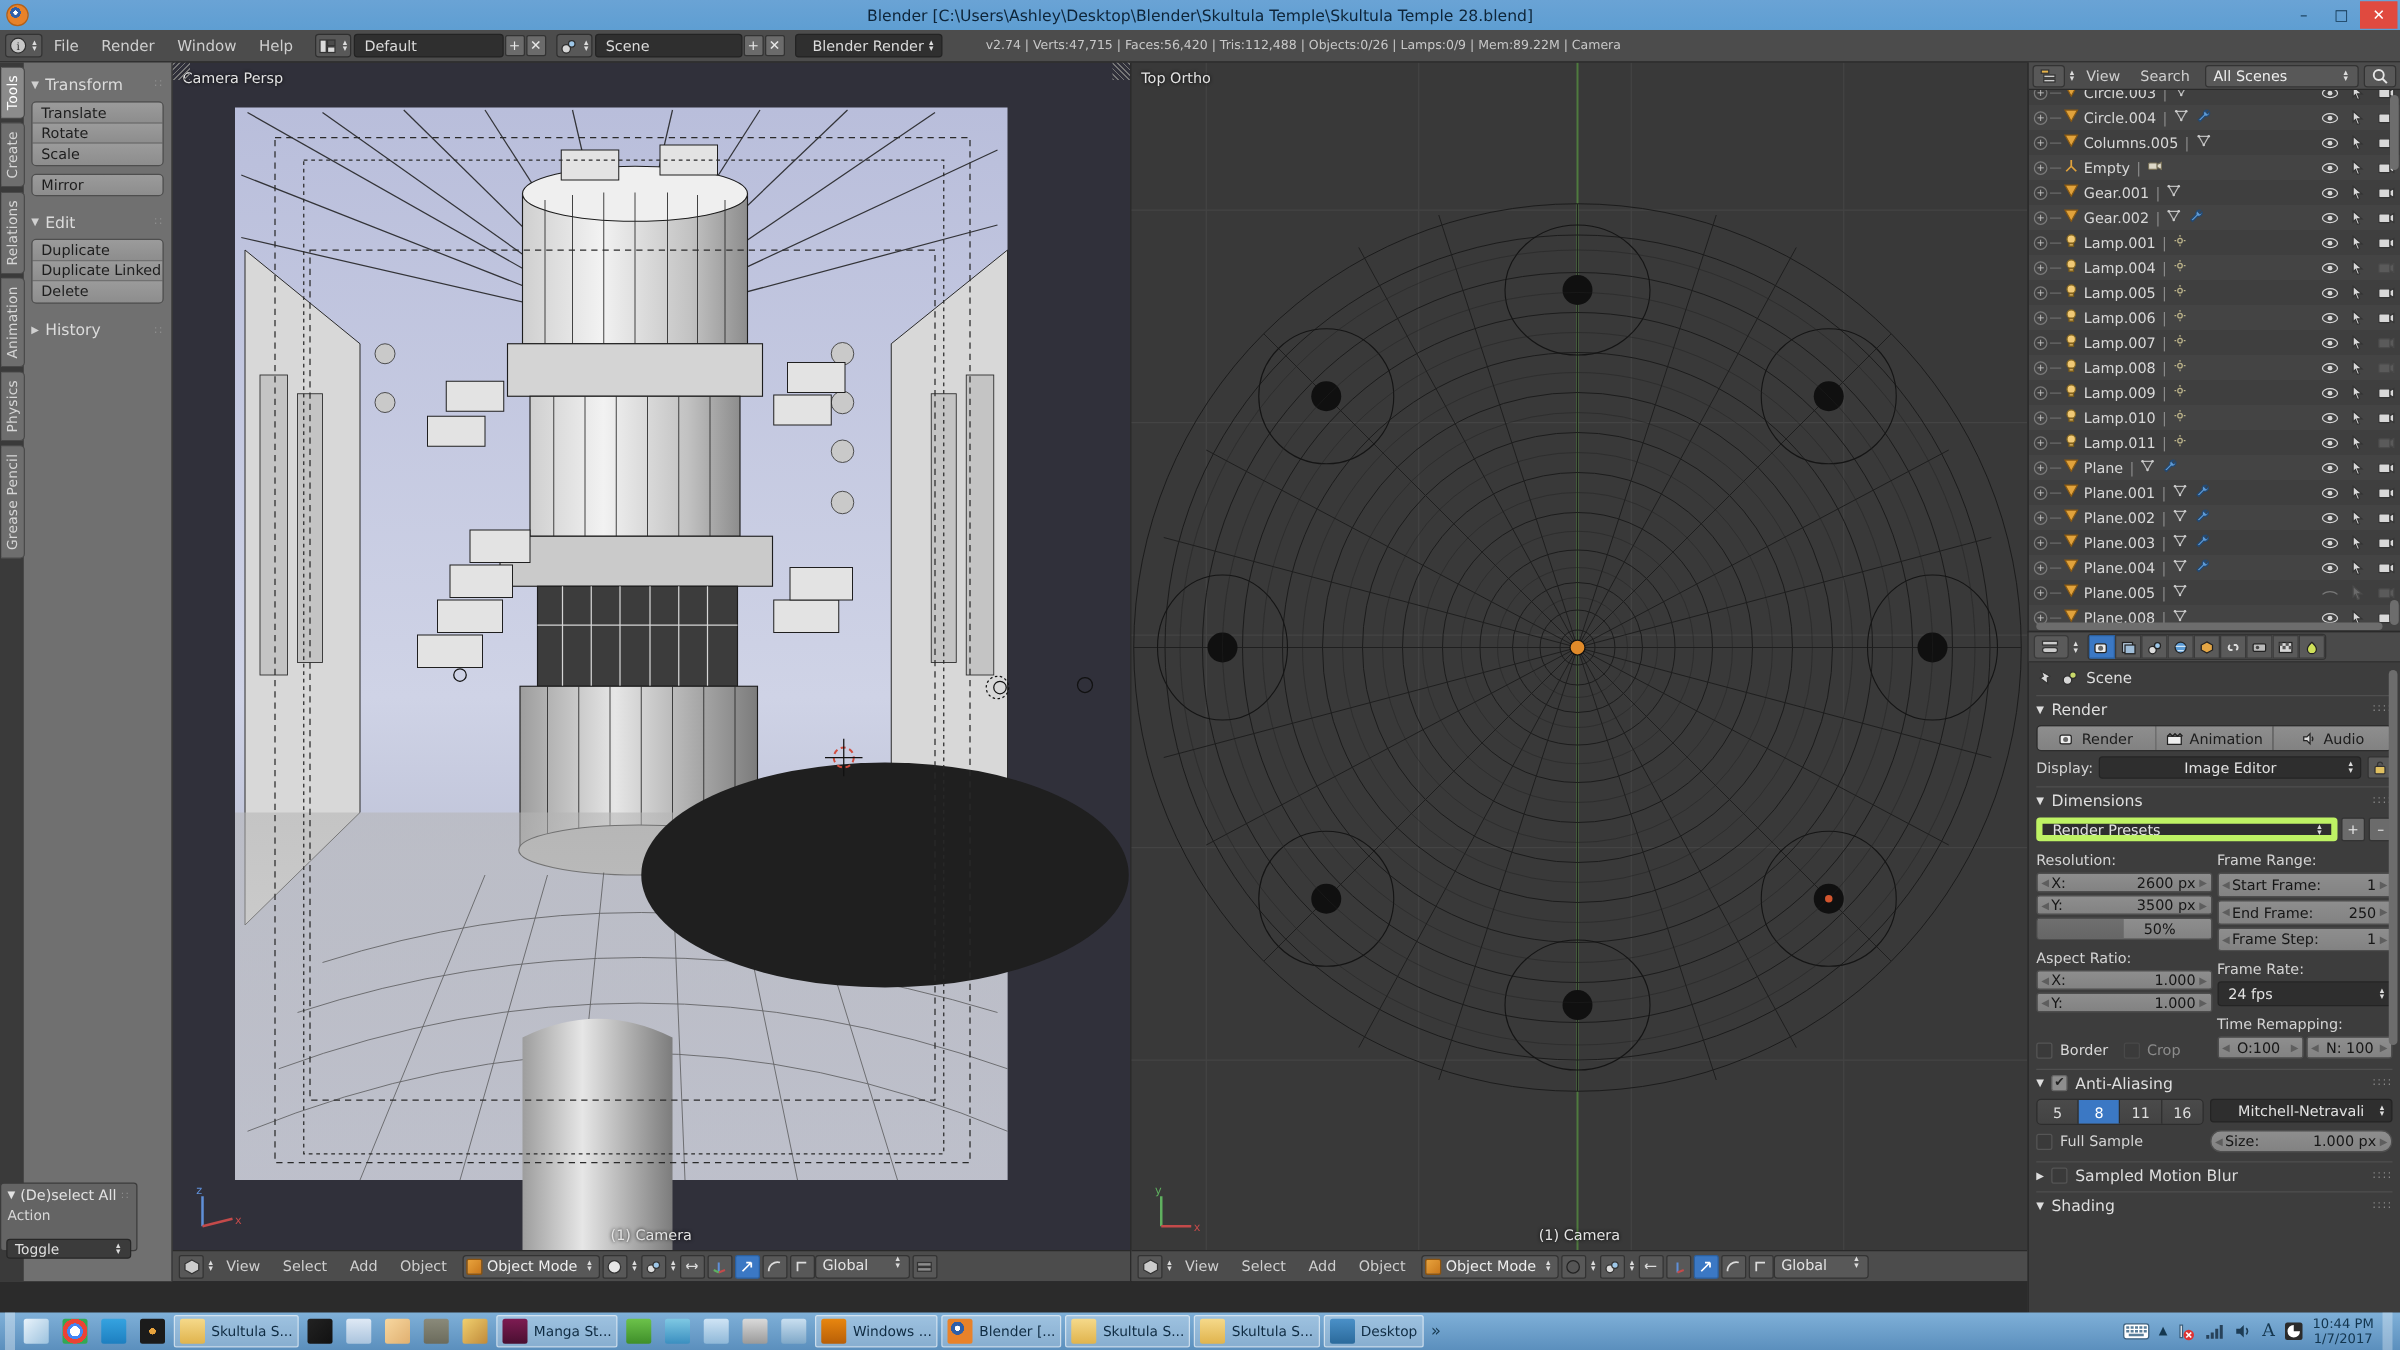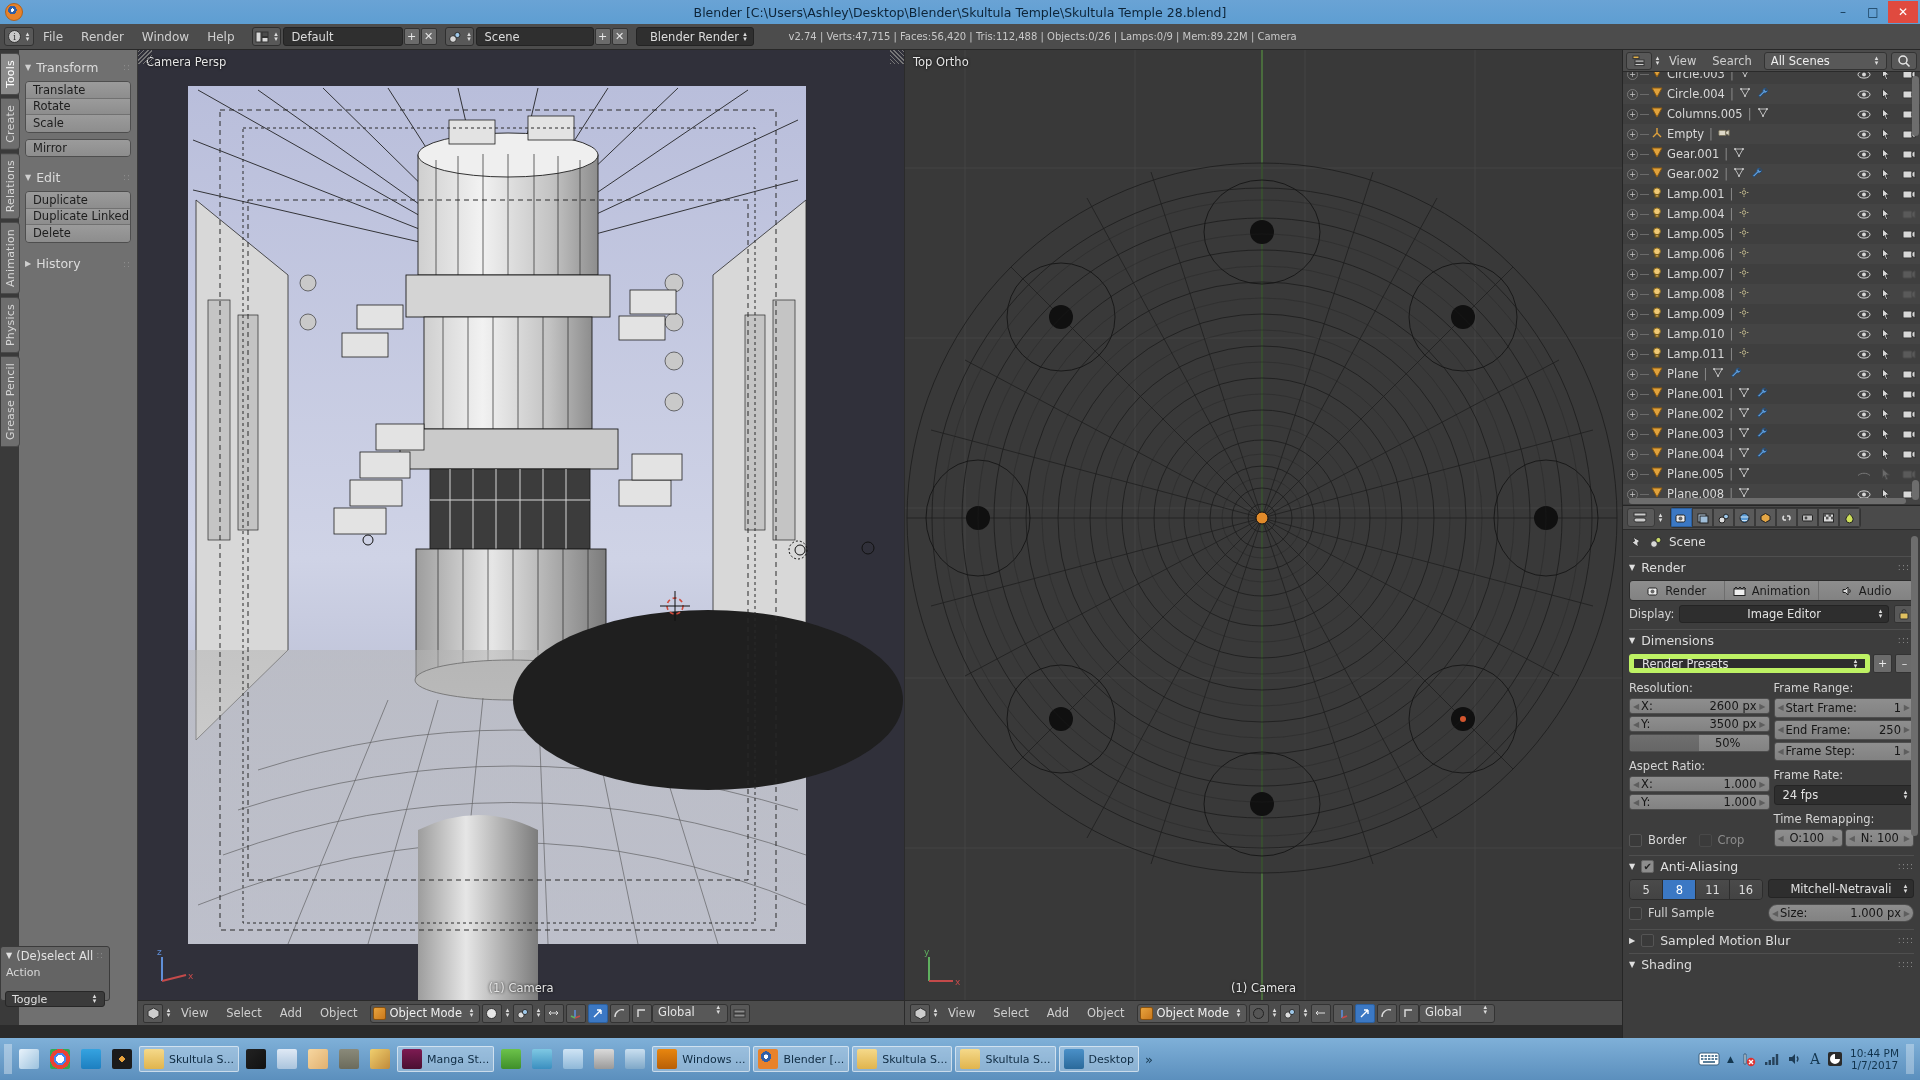--- a/index.html
+++ b/index.html
@@ -186,21 +186,21 @@
   .aa-seg{ display:flex; border:1px solid #2d2d2d; border-radius:4px; overflow:hidden; width:47%;}
   .aa-opt{ flex:1; height:19px; background:linear-gradient(#4a4a4a,#434343); color:#ddd;
     font-size:11.5px; display:flex;align-items:center;justify-content:center;
     border-right:1px solid #2d2d2d;}
   .aa-opt:last-child{border-right:none;}
   .aa-opt.sel{ background:#3b78c4; color:#fff; }
   .props-scroll{ position:absolute; right:2px; top:30px; width:7px; height:300px;
     background:#6d6d6d; border-radius:4px;}
 
   
-  .taskbar{ position:absolute; left:0; bottom:0; width:1920px; height:42px;
+  .taskbar{ position:absolute; left:0; bottom:0; width:1920px; height:30px;
     background:linear-gradient(#7fb0d8,#5b8fbd); display:flex; align-items:center; }
   .tb-item{ height:26px; display:flex; align-items:center; margin-left:3px; padding:0 4px;
     border-radius:2px; color:#0f2b42; font-size:11px; gap:5px;}
   .tb-item.framed{ background:rgba(255,255,255,.26); border:1px solid rgba(255,255,255,.55);}
   .tb-ic{ width:20px;height:20px; border-radius:2px; }
   .tray{ position:absolute; right:0; height:30px; display:flex; align-items:center; gap:7px; padding-right:6px;}
   .clock{ color:#12344d; font-size:10.5px; line-height:12px; text-align:center;}
   .showdesk{ width:8px;height:30px; background:rgba(255,255,255,.35); margin-left:4px;}
 </style>
 </head>

